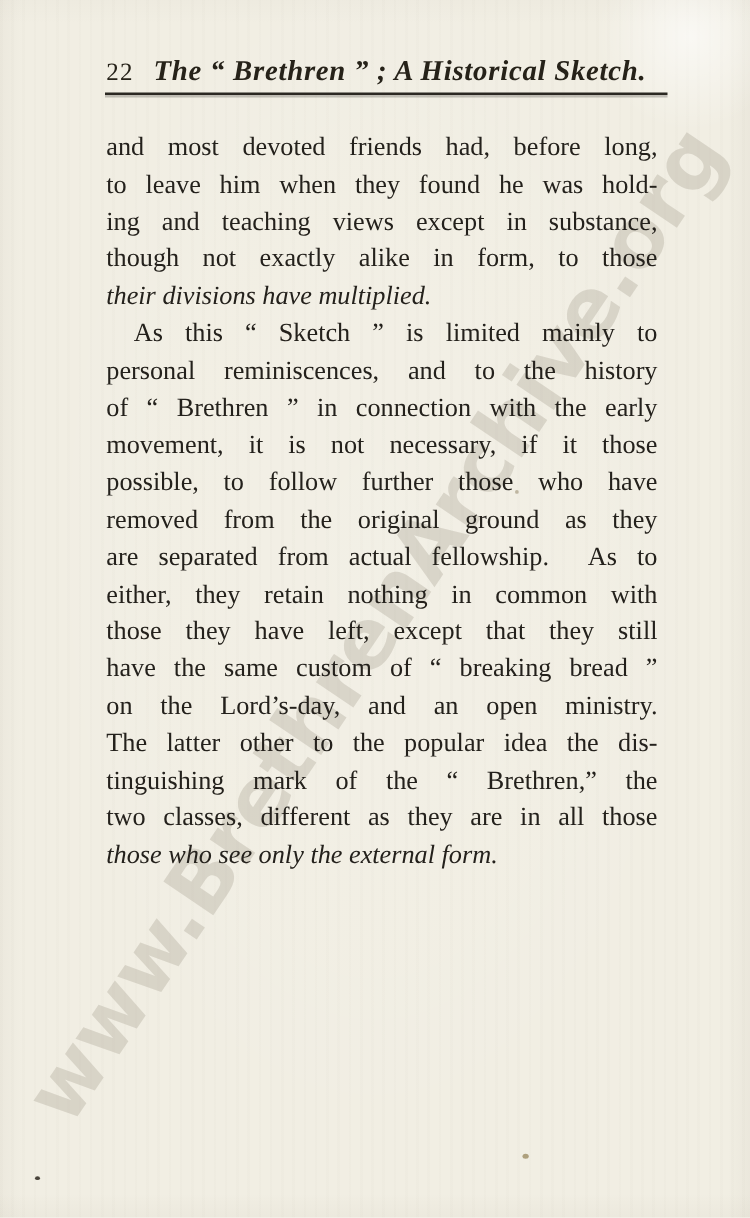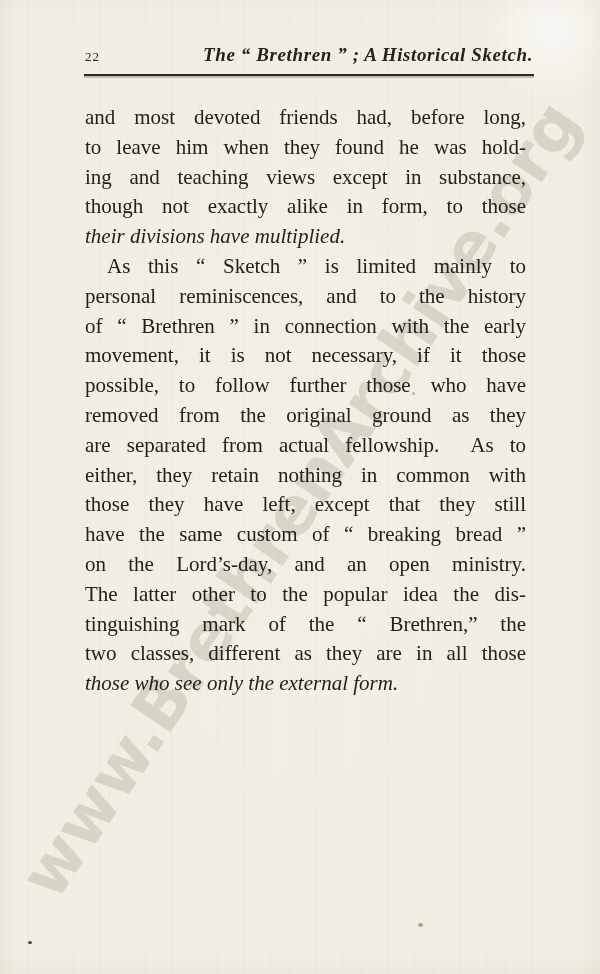--- a/index.html
+++ b/index.html
@@ -30,29 +30,29 @@
     z-index:1;
   }
   .header{
     position:absolute;
     left:85px;top:44px;width:448px;
     display:flex;align-items:baseline;
     color:#262219;
     z-index:2;
   }
   .page-number{
-    font-size:13px;
+    font-size:20px;
     letter-spacing:1px;
   }
   .running-title{
     flex:1;
-    text-align:right;
+    text-align:center;
     font-style:italic;
     font-weight:700;
-    font-size:19px;
+    font-size:23px;
     letter-spacing:0.6px;
     white-space:nowrap;
   }
   .header-rule{
     position:absolute;
     left:84px;top:74px;width:450px;height:0;
     border-top:2px solid #2b2822;
     box-shadow:0 2px 0 rgba(43,40,34,0.25);
     z-index:2;
   }

